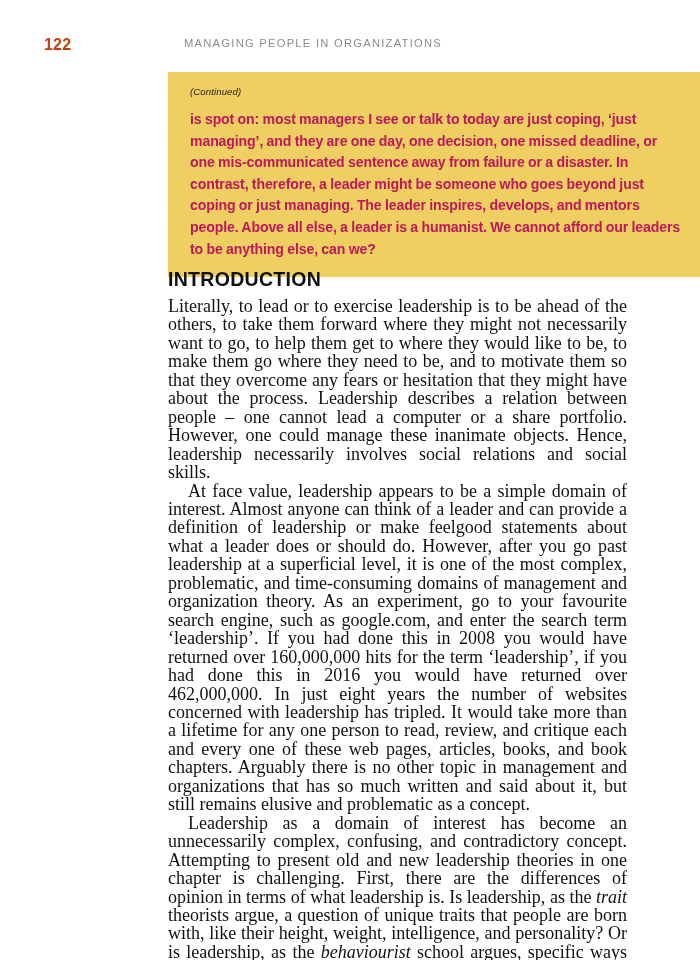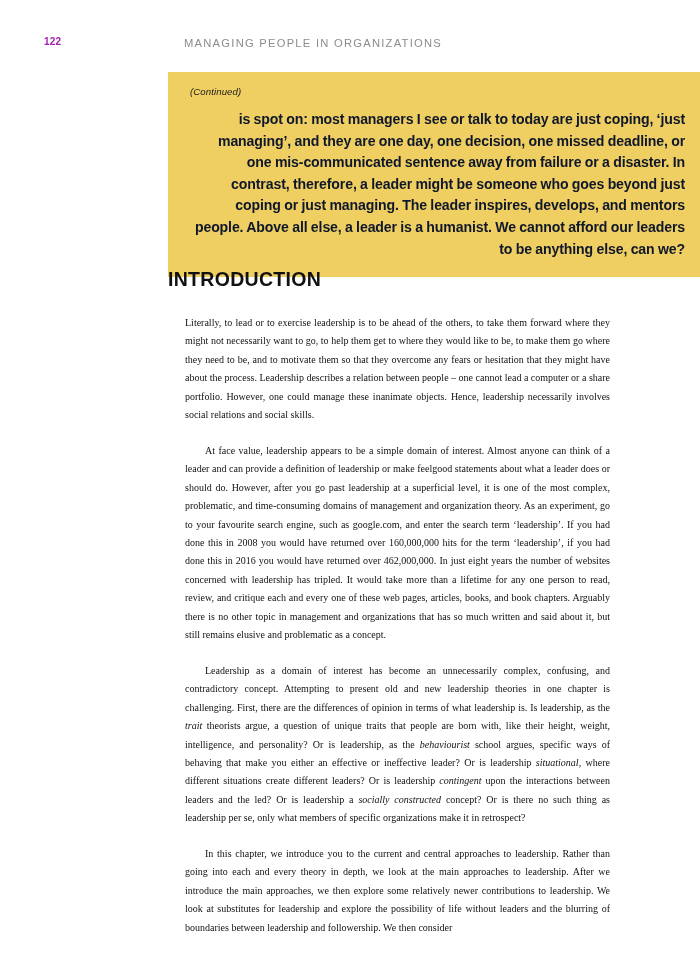--- a/index.html
+++ b/index.html
@@ -22,23 +22,23 @@
     background: #ffffff;
   }
 
   
   .folio {
     position: absolute;
     left: 44px;
     top: 36px;
     font-family: "Liberation Sans", sans-serif;
     font-weight: bold;
-    font-size: 10px;
+    font-size: 16px;
     letter-spacing: 0.2px;
-    color: #a21caf;
+    color: #c2410c;
   }
   .running-head {
     position: absolute;
     left: 184px;
     top: 37px;
     font-family: "Liberation Sans", sans-serif;
     font-weight: 400;
     font-size: 11.2px;
     letter-spacing: 1.25px;
     color: #8c8c8c;
@@ -61,25 +61,24 @@
     font-size: 9.6px;
     color: #24211c;
     letter-spacing: 0.1px;
     margin: 0 0 12px 0;
   }
   .callout-body {
     font-family: "Liberation Sans", sans-serif;
     font-weight: bold;
     font-size: 14.1px;
     line-height: 21.6px;
-    color: #0f172a;
+    color: #be185d;
     margin: 0;
     letter-spacing: -0.12px;
     word-spacing: -0.4px;
-    text-align: right;
   }
 
   
   .section-title {
     position: absolute;
     left: 168px;
     top: 268px;
     font-family: "Liberation Sans", sans-serif;
     font-weight: 700;
     font-size: 19.5px;
@@ -89,23 +88,23 @@
   }
 
   
   .body-col {
     position: absolute;
     left: 168px;
     top: 297px;
     width: 459px;
   }
   .body-col p {
-    margin: 17px;
+    margin: 0;
     font-family: "Liberation Serif", serif;
-    font-size: 10px;
+    font-size: 18px;
     line-height: 18.45px;
     text-align: justify;
     text-justify: inter-word;
     color: #111111;
     hyphens: none;
   }
   .body-col p.indent {
     text-indent: 20px;
   }
   .body-col p + p {

